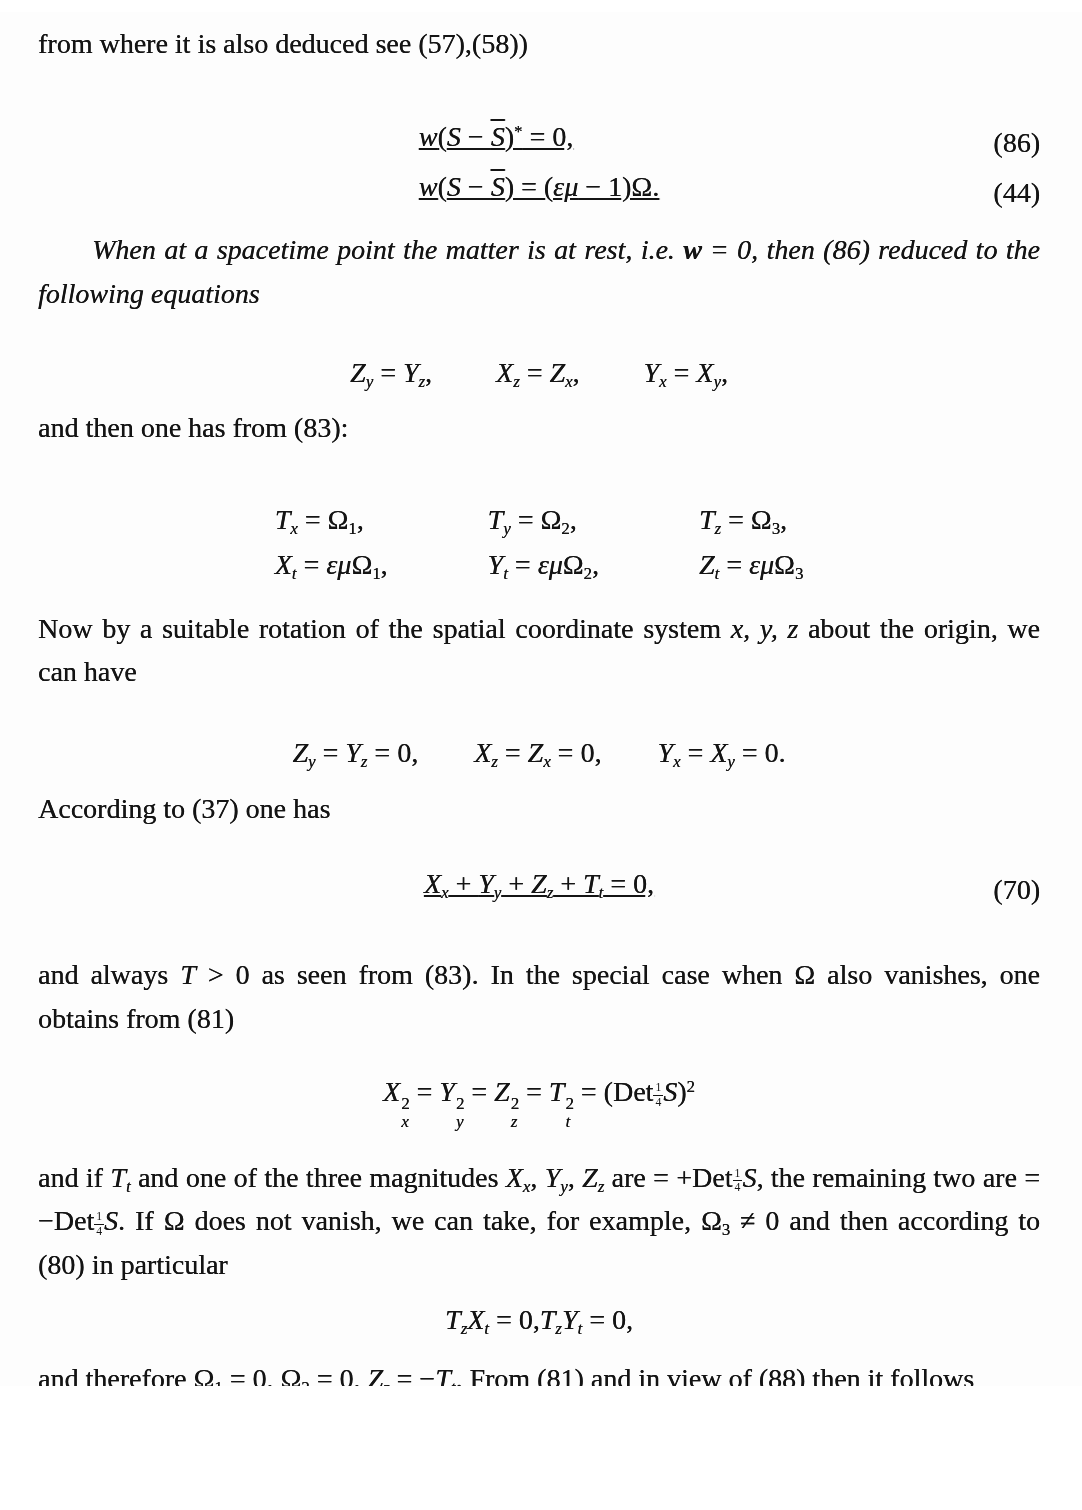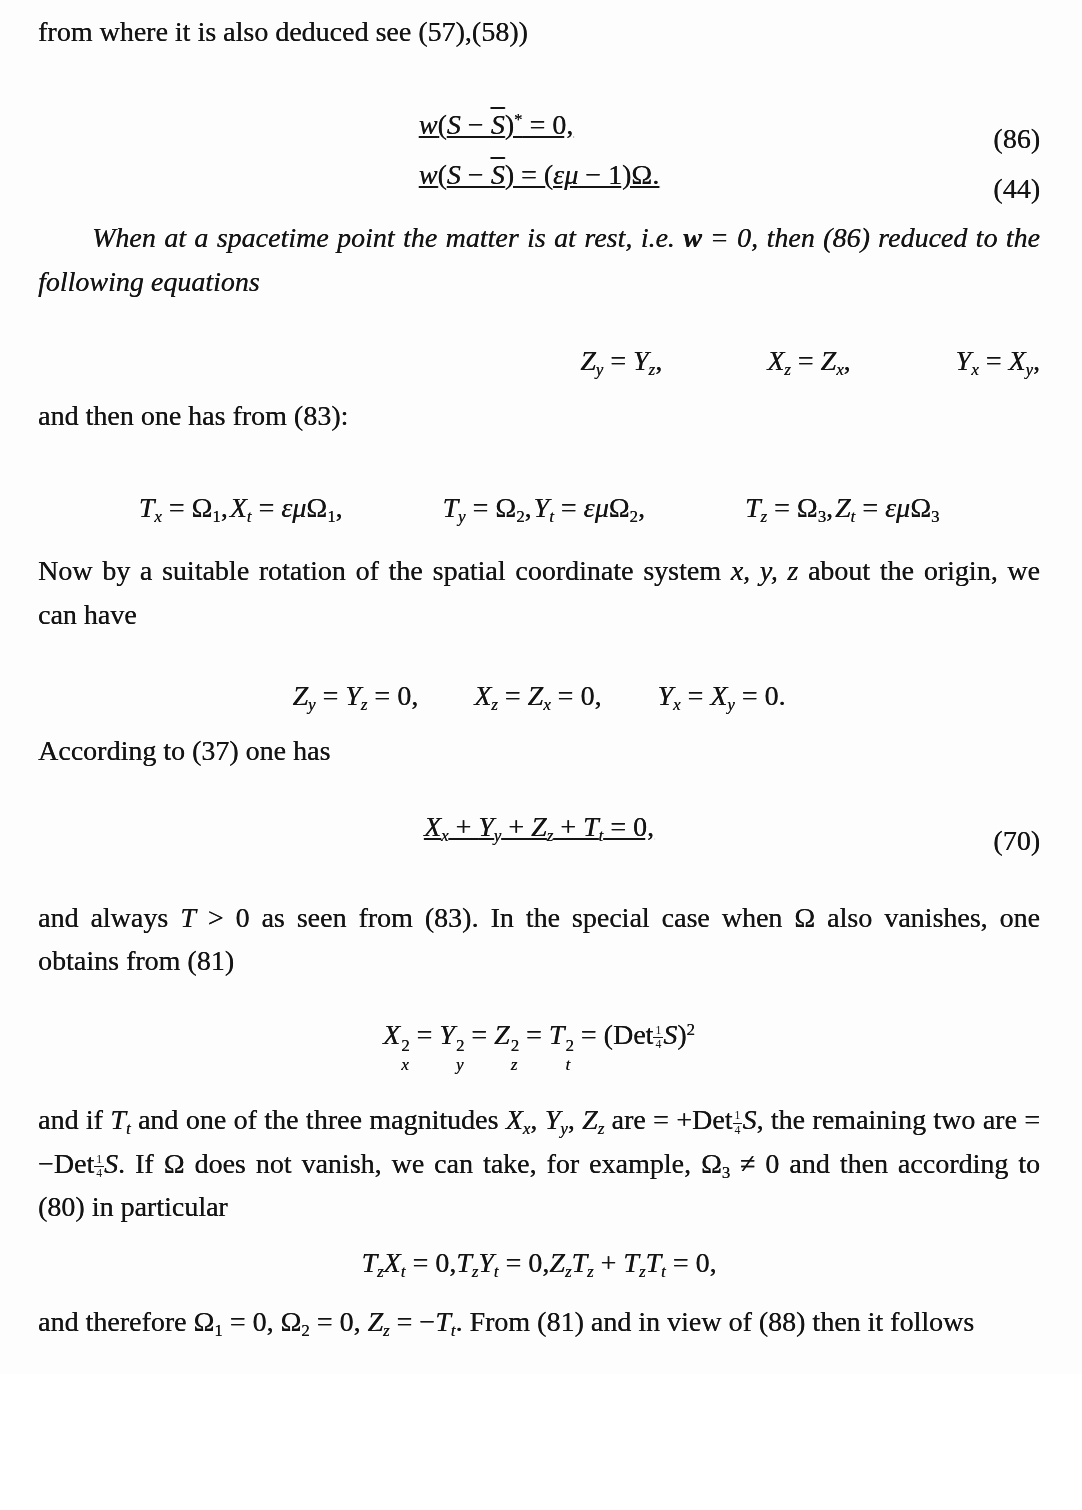--- a/index.html
+++ b/index.html
@@ -1,20 +1,20 @@
 <!DOCTYPE html>
 <html><head>
 <meta charset="utf-8">
 <style>
   html, body { margin: 0; padding: 0; background: #ffffff; }
   .page {
     position: relative;
     width: 1082px;
     height: 1374px;
-    margin: 0 auto;
+    margin: 12px auto;
     background: #fdfdfd;
     color: #141414;
     font-family: "Liberation Serif", "DejaVu Serif", serif;
     font-size: 28px;
     line-height: 1.55;
     overflow: hidden;
     box-sizing: border-box;
     padding: 10px 42px 12px 38px;
     text-shadow: 0.25px 0 0 currentColor;
   }
@@ -36,30 +36,30 @@
   .ss {
     display: inline-flex; flex-direction: column; align-items: flex-start;
     font-size: 0.6em; line-height: 1.1; vertical-align: -0.45em; margin-left: 1px;
   }
   .ss .sb { font-style: italic; }
 
   
   .eq-pair { position: relative; text-decoration: underline; }
   .eq-pair .inner { width: max-content; margin: 0 auto; text-align: left; }
   .eq-line { margin: 6px 0; white-space: nowrap; }
-  .eq-nums { position: absolute; right: 0; top: 8px; text-align: right; }
+  .eq-nums { position: absolute; right: 0; top: 0; text-align: right; }
   .eq-nums .eq-line { margin: 6px 0; }
 
   
   .eq-row { display: flex; justify-content: center; white-space: nowrap; }
-  .gap-105 { gap: 105px; justify-content: flex-end; }
+  .gap-105 { gap: 64px; }
   .gap-95  { gap: 56px; }
   .gap-65  { }
   .eq-grid { display: flex; justify-content: center; gap: 100px; }
-  .eq-grid .col { display: flex; flex-direction: row; gap: 2px; text-align: left; white-space: nowrap; }
+  .eq-grid .col { display: flex; flex-direction: column; gap: 2px; text-align: left; white-space: nowrap; }
 
   
   .mt-50 { margin-top: 50px; }
   .mt-48 { margin-top: 48px; }
   .mt-38 { margin-top: 38px; }
   .mt-36 { margin-top: 36px; }
   .mt-32 { margin-top: 32px; }
   .mt-30 { margin-top: 30px; }
   .mt-24 { margin-top: 24px; }
   .mt-20 { margin-top: 20px; }
@@ -153,21 +153,20 @@
         <span class="fn">1</span>
         <span class="fd">4</span>
       </span><i>S</i>, the remaining two are = −Det<span class="frac">
         <span class="fn">1</span>
         <span class="fd">4</span>
       </span><i>S</i>. If Ω does not vanish, we can take, for example, Ω<sub>3</sub> ≠ 0 and then according to (80) in particular</p>
 
   <div class="eq-row gap-65 mt-12">
     <span class="eq-item"><i>T<sub>z</sub>X<sub>t</sub></i> = 0,</span>
     <span class="eq-item"><i>T<sub>z</sub>Y<sub>t</sub></i> = 0,</span>
-    <span class="eq-item"><i>Z<sub>z</sub>T<sub>z</sub></i> + <i>T<sub>z</sub>T<sub>t</sub></i> = 0,</span>
   </div>
 
   <p class="para mt-16">and therefore Ω<sub>1</sub> = 0, Ω<sub>2</sub> = 0, <i>Z<sub>z</sub></i> = −<i>T<sub>t</sub></i>. From (81) and in view of (88) then it follows</p>
 
   <div class="eq-row mt-32">
     <span class="eq-item"><i>X<sub>x</sub></i> = −<i>Y<sub>y</sub></i> = ± Det<span class="frac">
           <span class="fn">1</span>
           <span class="fd">4</span>
         </span><i>S</i>,</span>
   </div>

